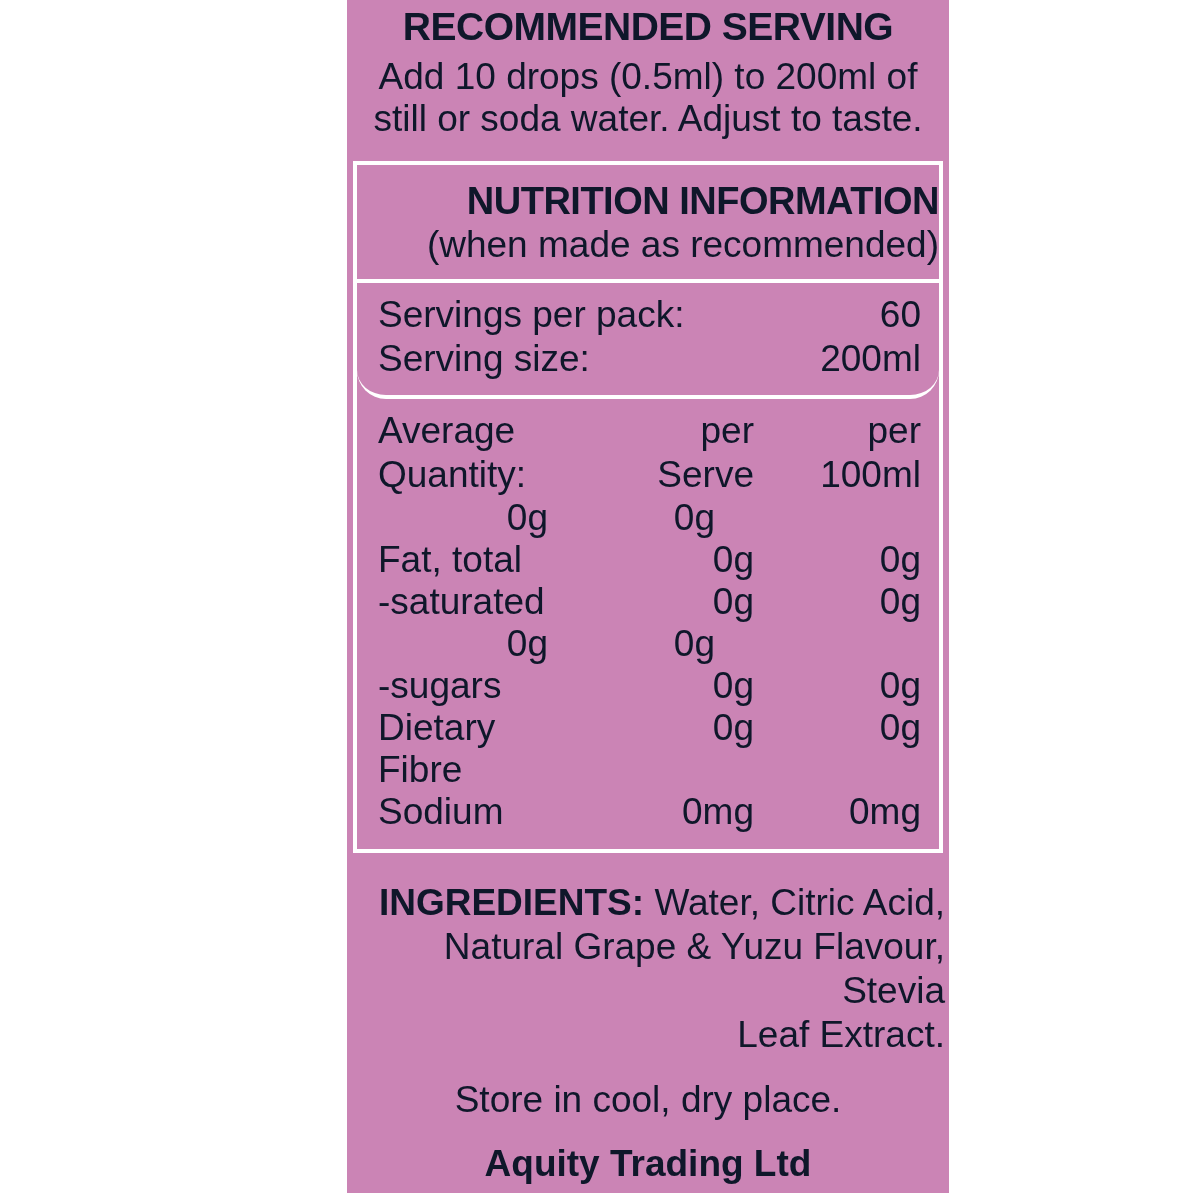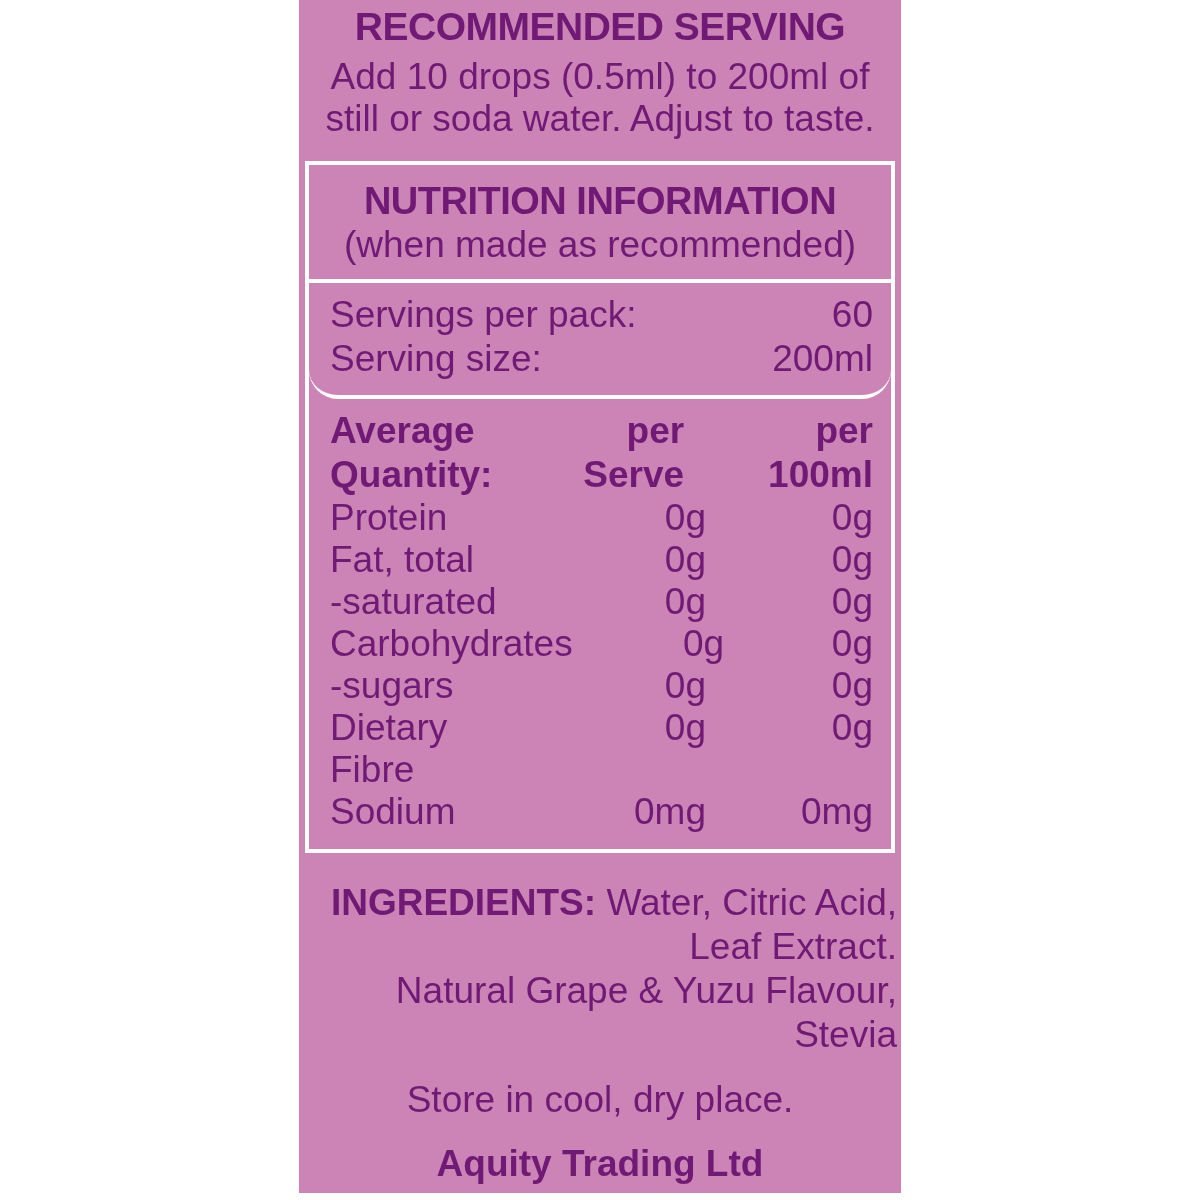--- a/index.html
+++ b/index.html
@@ -38,21 +38,21 @@
     text-align: center;
     font-size: 37px;
     line-height: 42px;
     margin-top: 7px;
   }
   .nutri-box {
     margin: 21px 6px 0 6px;
     border: 4px solid #ffffff;
   }
   .nutri-head {
-    text-align: center;
+    text-align: right;
     padding: 13px 0 13px;
     border-bottom: 4px solid #ffffff;
   }
   .nutri-title {
     font-weight: bold;
     font-size: 38px;
     line-height: 46px;
     letter-spacing: -0.5px;
   }
   .nutri-sub {
@@ -69,23 +69,22 @@
   .kv-row {
     display: flex;
     justify-content: space-between;
   }
   .ntable {
     padding: 10px 18px 16px 21px;
     font-size: 37px;
   }
   .thead {
     display: flex;
-    font-weight: bold;
-    line-height: 44px;
-    gap: 26px;
+    font-weight: normal;
+    line-height: 44px;
   }
   .trow {
     display: flex;
     line-height: 42px;
   }
   .c1 { flex: 1; text-align: left; }
   .c2 { width: 170px; text-align: right; }
   .c3 { width: 167px; text-align: right; }
   .ingredients {
     margin-top: 28px;
@@ -106,21 +105,21 @@
     text-align: center;
     font-size: 37px;
     line-height: 41px;
   }
   .company .co-name { font-weight: bold; }
 </style>
 </head>
 <body>
 
 <div class="stage">
-  <div class="panel" style="background: rgb(203, 132, 181); color: #701a75;">
+  <div class="panel" style="background: rgb(203, 132, 181); color: #0f172a; margin-left: 48px;">
 
     <div class="rec-title">RECOMMENDED SERVING</div>
     <div class="rec-body">
       <div>Add 10 drops (0.5ml) to 200ml of</div>
       <div>still or soda water. Adjust to taste.</div>
     </div>
 
     <div class="nutri-box">
       <div class="nutri-head">
         <div class="nutri-title">NUTRITION INFORMATION</div>
@@ -148,36 +147,34 @@
             <span>per</span><br>
             <span>Serve</span>
           </span>
           <span class="c3">
             <span>per</span><br>
             <span>100ml</span>
           </span>
         </div>
         <div>
             <div class="trow">
-              <span class="c1">Protein</span>
               <span class="c2">0g</span>
               <span class="c3">0g</span>
             </div>
             <div class="trow">
               <span class="c1">Fat, total</span>
               <span class="c2">0g</span>
               <span class="c3">0g</span>
             </div>
             <div class="trow">
               <span class="c1">-saturated</span>
               <span class="c2">0g</span>
               <span class="c3">0g</span>
             </div>
             <div class="trow">
-              <span class="c1">Carbohydrates</span>
               <span class="c2">0g</span>
               <span class="c3">0g</span>
             </div>
             <div class="trow">
               <span class="c1">-sugars</span>
               <span class="c2">0g</span>
               <span class="c3">0g</span>
             </div>
             <div class="trow">
               <span class="c1">Dietary Fibre</span>
@@ -188,22 +185,22 @@
               <span class="c1">Sodium</span>
               <span class="c2">0mg</span>
               <span class="c3">0mg</span>
             </div>
           </div>
       </div>
     </div>
 
     <div class="ingredients">
       <div><span class="bold-label">INGREDIENTS:</span><span> Water, Citric Acid,</span></div>
+      <div>Natural Grape &amp; Yuzu Flavour, Stevia</div>
       <div>Leaf Extract.</div>
-      <div>Natural Grape &amp; Yuzu Flavour, Stevia</div>
     </div>
 
     <div class="storage">Store in cool, dry place.</div>
 
     <div class="company">
       <div class="co-name">Aquity Trading Ltd</div>
 
     </div>
 
   </div>

